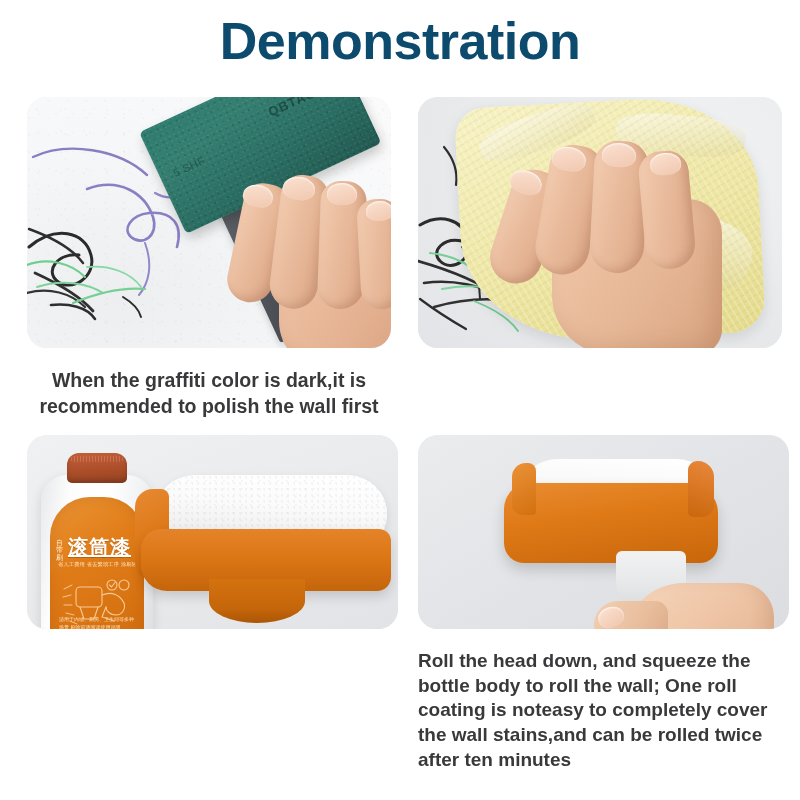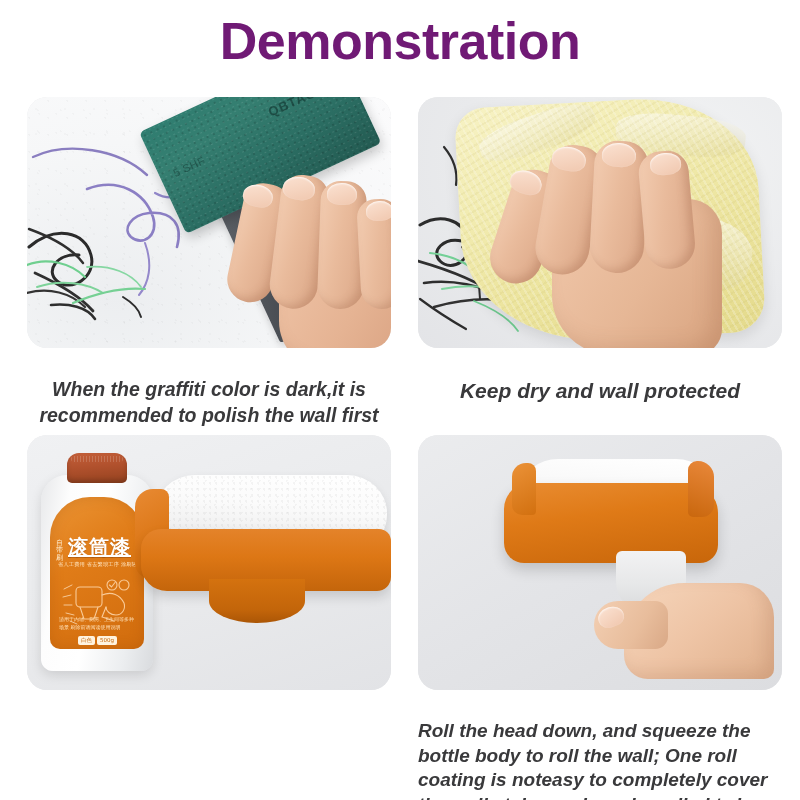--- a/index.html
+++ b/index.html
@@ -20,21 +20,21 @@
   .page-title {
     position: absolute;
     top: 12px;
     left: 0;
     width: 800px;
     text-align: center;
     font-family: "Liberation Sans", sans-serif;
     font-weight: bold;
     font-size: 52px;
     letter-spacing: -0.5px;
-    color: #701a75;
+    color: #0c4a6e;
     line-height: 1.12;
   }
 
   
   .steps {
     position: absolute;
     top: 95px;
     left: 0;
     width: 800px;
   }
@@ -47,31 +47,30 @@
   .step-4 { left: 418px; top: 340px; width: 364px; }
 
   .photo {
     position: relative;
     width: 364px;
     height: 251px;
     border-radius: 20px;
     overflow: hidden;
     background: #e9eaec;
   }
-  .step-3 .photo, .step-4 .photo { height: 255px; }
+  .step-3 .photo, .step-4 .photo { height: 194px; padding-left: 7px; }
 
   .caption {
-    margin-top: 29px;
+    margin-top: 20px;
     font-family: "Liberation Sans", sans-serif;
     font-weight: bold;
     font-size: 19.5px;
     line-height: 1.32;
     color: #39393b;
     text-align: center;
-    font-style: italic;
   }
   .caption.left { text-align: left; font-size: 19px; line-height: 1.30; }
   .caption.big  { font-size: 21px; }
 
   
   .wall-light {
     position: absolute; inset: 0;
     background:
       radial-gradient(ellipse at 25% 80%, #eceef0 0%, #f6f7f8 55%, #fbfbfc 100%);
   }
@@ -495,21 +494,20 @@
         <div class="finger" style="left:4px;   top:46px;  width:52px; height:116px; transform:rotate(18deg);"></div>
         <div class="finger" style="left:46px;  top:22px;  width:54px; height:130px; transform:rotate(10deg);"></div>
         <div class="finger" style="left:96px;  top:18px;  width:54px; height:132px; transform:rotate(3deg);"></div>
         <div class="finger" style="left:146px; top:28px;  width:50px; height:118px; transform:rotate(-5deg);"></div>
         <div class="nail" style="left:14px;  top:48px; width:32px; height:23px; transform:rotate(18deg);"></div>
         <div class="nail" style="left:56px;  top:24px; width:34px; height:24px; transform:rotate(10deg);"></div>
         <div class="nail" style="left:106px; top:20px; width:34px; height:24px; transform:rotate(3deg);"></div>
         <div class="nail" style="left:154px; top:30px; width:31px; height:22px; transform:rotate(-5deg);"></div>
       </div>
     </div>
-    <div class="caption big">Keep dry and wall protected</div>
   </div>
 
   <div class="step step-3">
     <div class="photo">
       <div class="bg3"></div>
 
       <div class="bottle">
         <div class="bottle-body"></div>
         <div class="bottle-cap"></div>
         <div class="label">

